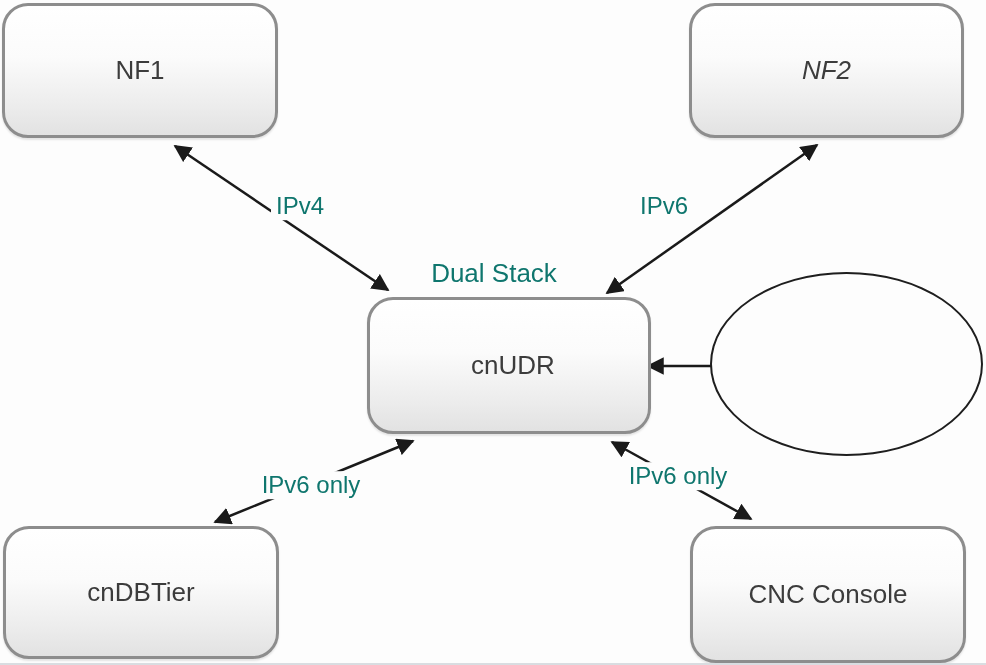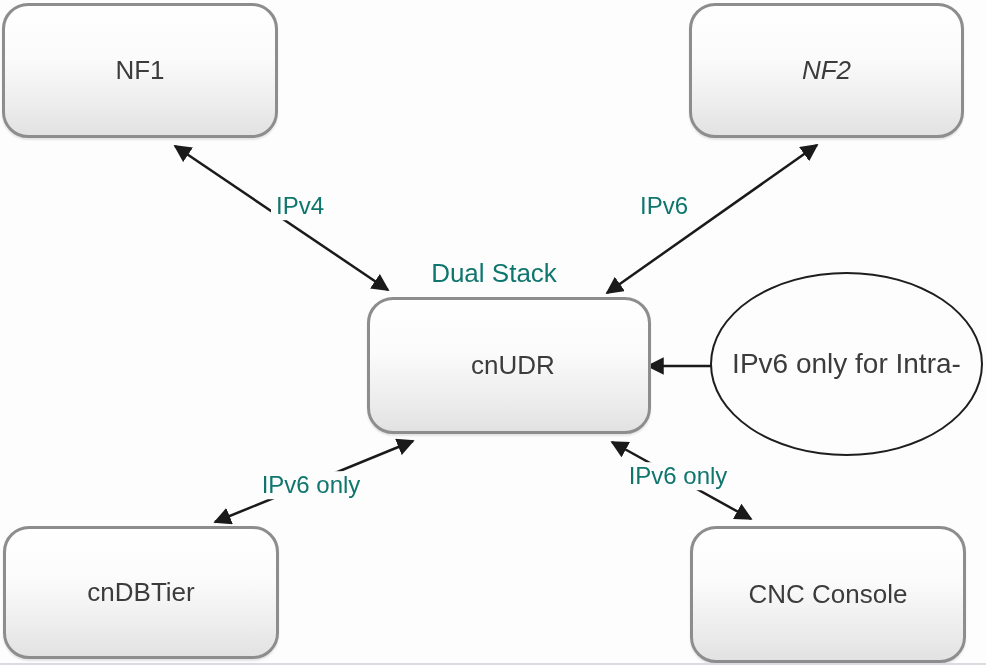--- a/index.html
+++ b/index.html
@@ -127,18 +127,17 @@
 
   <div class="edge-label lbl-ipv4">IPv4</div>
 
   <div class="edge-label lbl-ipv6">IPv6</div>
 
   <div class="edge-label lbl-ipv6only-l">IPv6 only</div>
 
   <div class="edge-label lbl-ipv6only-r">IPv6 only</div>
 
   <div class="annotation">
-    <div class="line">IPv6 only for Intra-</div>
   </div>
 
   <div class="bottom-edge"></div>
 
 </div>
 
 </body></html>

